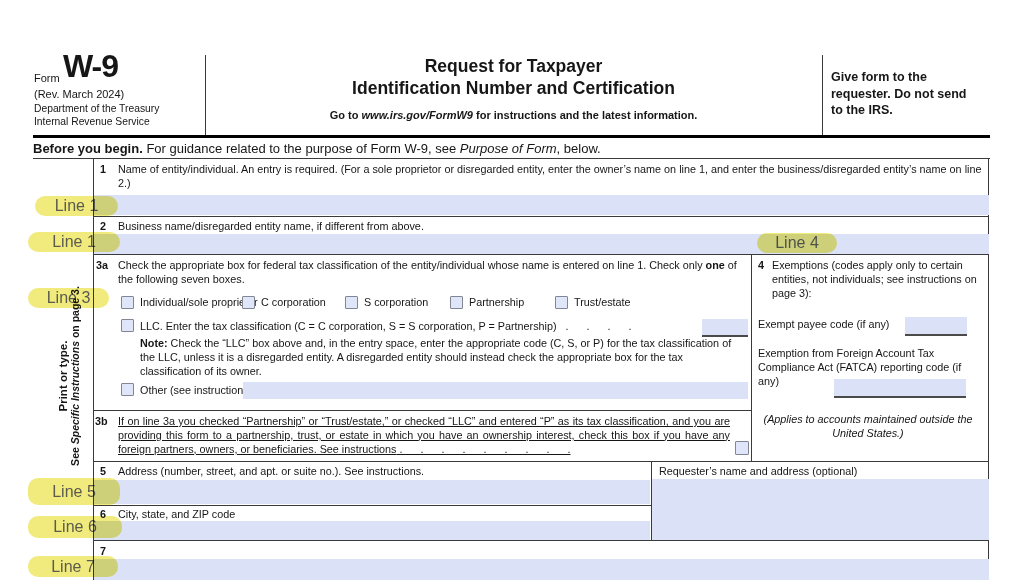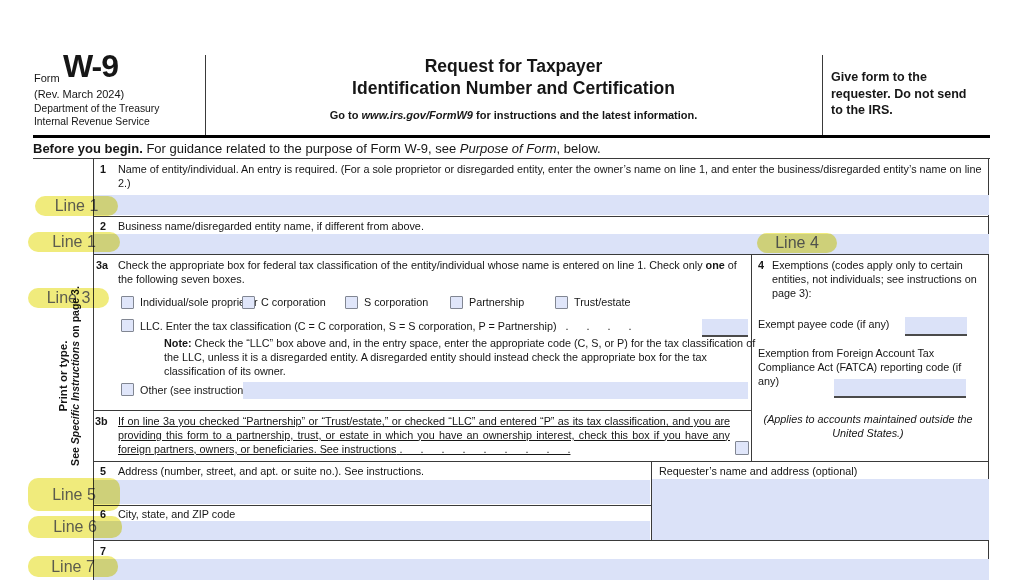--- a/index.html
+++ b/index.html
@@ -61,39 +61,39 @@
   
   #t1n{left:100px;top:163px;}  #t1{left:118px;top:163px;width:868px;}
   #t2n{left:100px;top:220px;}  #t2{left:118px;top:220px;width:860px;}
   #t3an{left:96px;top:259px;}  #t3a{left:118px;top:259px;width:630px;}
   #cb1{left:121px;top:296px;} #cb2{left:242px;top:296px;} #cb3{left:345px;top:296px;}
   #cb4{left:450px;top:296px;} #cb5{left:555px;top:296px;}
   #cbl1{left:140px;top:296px;} #cbl2{left:261px;top:296px;} #cbl3{left:364px;top:296px;}
   #cbl4{left:469px;top:296px;} #cbl5{left:574px;top:296px;}
   #cbllc{left:121px;top:319px;}
   #tllc{left:140px;top:320px;width:600px;}
-  #tnote{left:140px;top:337px;width:602px;margin-left:24px;}
+  #tnote{left:140px;top:337px;width:602px;}
   #cbother{left:121px;top:383px;}
   #tother{left:140px;top:384px;}
   #t3bn{left:95px;top:415px;}  #t3b{left:118px;top:415px;width:612px;text-align:justify;text-decoration:underline;}
   #cb3b{left:735px;top:441px;width:12px;height:12px;}
   #t4n{left:758px;top:259px;}  #t4{left:772px;top:259px;width:212px;}
   #texempt{left:758px;top:318px;}
   #tfatca{left:758px;top:347px;width:218px;}
   #tapplies{left:756px;top:413px;width:224px;text-align:center;font-style:italic;}
   #t5n{left:100px;top:465px;}  #t5{left:118px;top:465px;width:520px;}
   #treq{left:659px;top:465px;width:325px;}
   #t6n{left:100px;top:508px;}  #t6{left:118px;top:508px;}
   #t7n{left:100px;top:545px;}  #t7{left:118px;top:558px;margin-left:40px;}
   
   #p1{left:35px;top:196px;width:83px;}
   #p2{left:28px;top:232px;width:92px;}
   #p3{left:28px;top:288px;width:81px;}
   #p4{left:757px;top:233px;width:80px;}
-  #p5{left:28px;top:478px;width:92px;height:33px;}
+  #p5{left:28px;top:478px;width:92px;height:27px;}
   #p6{left:28px;top:516px;width:94px;height:22px;}
   #p7{left:28px;top:556px;width:90px;height:21px;}
 </style>
 </head>
 <body>
 
 <div class="page">
 
   <span class="abs" id="formword">Form</span>
   <span class="abs" id="w9">W-9</span>

